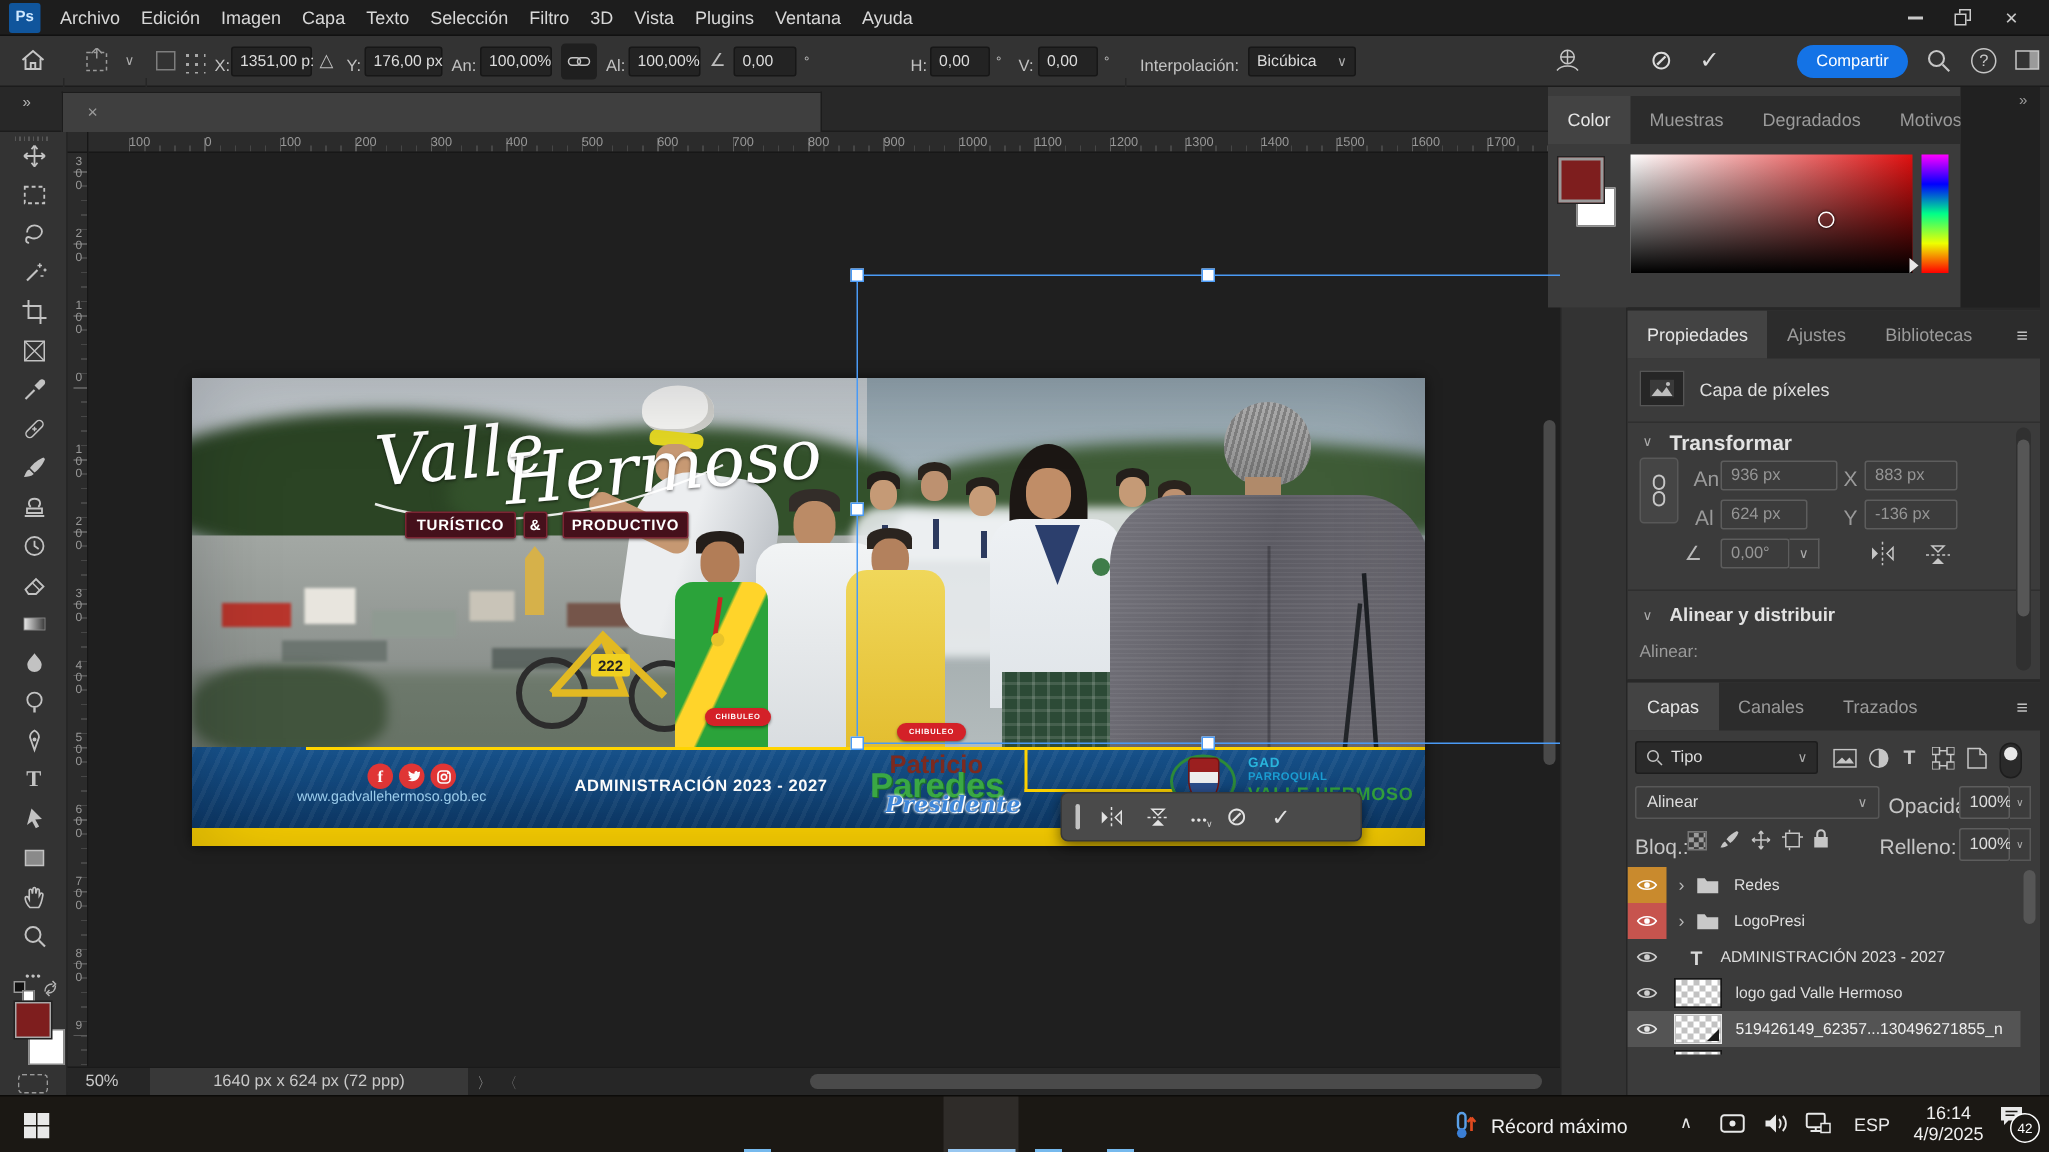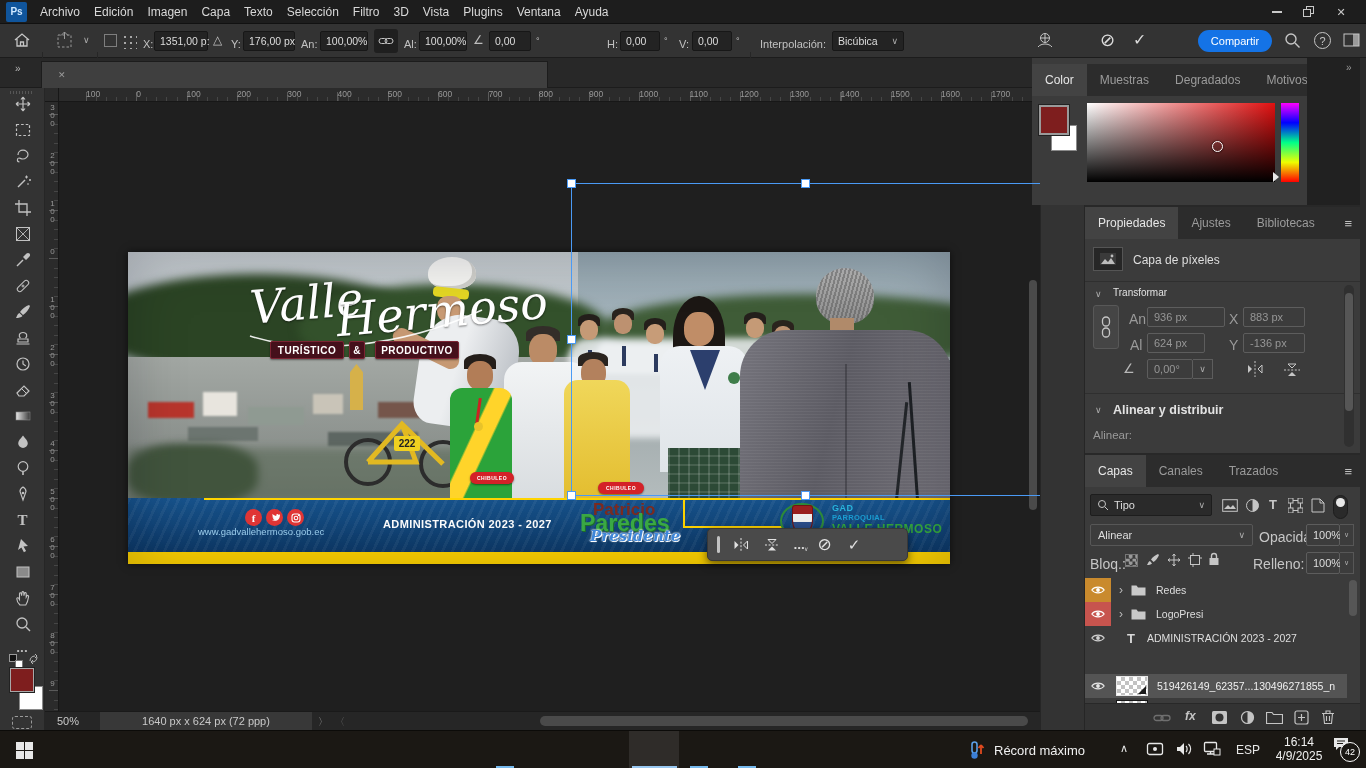--- a/index.html
+++ b/index.html
@@ -529,21 +529,21 @@
     <div class="a" data-name="layer-type-thumbnail" style="left:8px;top:40px;width:30px;height:24px;background:#262626;border:1px solid #555;display:flex;align-items:center;justify-content:center;">
       <svg data-name="pixel-layer-icon" width="16" height="12" viewBox="0 0 16 12">
           <rect x="0" y="0" width="16" height="12" fill="#3a3a3a"></rect>
           <path d="M1 11l4-5 3 3 3-4 4 6z" fill="#bdbdbd"></path>
           <circle cx="12" cy="3" r="1.4" fill="#bdbdbd"></circle>
         </svg>
     </div>
     <span class="a" data-name="layer-type-label" style="left:48px;top:46px;font-size:12px;color:#dedede;">Capa de píxeles</span>
     <div class="a" style="left:0;top:74px;width:275px;height:1px;background:#2f2f2f;"></div>
     <span class="a chev" data-name="section-chevron-icon" style="left:10px;top:82px;">∨</span>
-    <span class="a" data-name="transform-section-title" style="left:28px;top:80px;font-size:10px;font-weight:400;color:#e2e2e2;">Transformar</span>
+    <span class="a" data-name="transform-section-title" style="left:28px;top:80px;font-size:14px;font-weight:700;color:#e2e2e2;">Transformar</span>
     <div class="a" data-name="link-wh-button" style="left:8px;top:98px;width:26px;height:44px;background:#454545;border:1px solid #585858;border-radius:3px;display:flex;align-items:center;justify-content:center;">
       <svg data-name="chain-link-icon" width="12" height="24" viewBox="0 0 12 24">
           <rect x="2.5" y="2" width="7" height="9" rx="3.5" fill="none" stroke="#c6c6c6" stroke-width="1.3"></rect>
           <rect x="2.5" y="13" width="7" height="9" rx="3.5" fill="none" stroke="#c6c6c6" stroke-width="1.3"></rect>
         </svg>
     </div>
     <span class="plbl" style="left:44px;top:104px;" data-name="prop-width-label">An</span>
     <div class="pfld" data-name="prop-width-field" style="left:62px;top:100px;width:78px;">936 px</div>
     <span class="plbl" style="left:144px;top:104px;" data-name="prop-x-label">X</span>
     <div class="pfld" data-name="prop-x-field" style="left:158px;top:100px;width:62px;">883 px</div>
@@ -681,63 +681,48 @@
     <div class="lrow" data-name="layer-row-administracion" style="top:171px;">
       <div class="lbadge" data-name="visibility-toggle">
           <svg class="eye-ic" data-name="eye-icon" width="14" height="10" viewBox="0 0 14 10">
             <path d="M.8 5C3.4 1.2 10.6 1.2 13.2 5 10.6 8.8 3.4 8.8.8 5z" fill="none" stroke="#cfcfcf" stroke-width="1.1"></path>
             <circle cx="7" cy="5" r="1.9" fill="#cfcfcf"></circle>
           </svg>
         </div>
       <span data-name="text-layer-icon" style="margin-left:16px;font-size:13px;font-weight:bold;color:#d8d8d8;">T</span>
       <span style="margin-left:12px;" data-name="layer-name">ADMINISTRACIÓN 2023 - 2027</span>
     </div>
+    <div class="lrow" data-name="layer-row-logo-gad" style="top:195px;">
+      <div class="lbadge" data-name="visibility-toggle">
+          <svg class="eye-ic" data-name="eye-icon" width="14" height="10" viewBox="0 0 14 10">
+            <path d="M.8 5C3.4 1.2 10.6 1.2 13.2 5 10.6 8.8 3.4 8.8.8 5z" fill="none" stroke="#cfcfcf" stroke-width="1.1"></path>
+            <circle cx="7" cy="5" r="1.9" fill="#cfcfcf"></circle>
+          </svg>
+        </div>
+      <div class="checker" data-name="layer-thumbnail" style="margin-left:5px;width:32px;height:20px;border:1px solid #161616;"></div>
+      <span style="margin-left:9px;" data-name="layer-name">logo gad Valle Hermoso</span>
+    </div>
     <div class="lrow" data-name="layer-row-selected" style="top:219px;background:#545454;">
       <div class="lbadge" data-name="visibility-toggle">
           <svg class="eye-ic" data-name="eye-icon" width="14" height="10" viewBox="0 0 14 10">
             <path d="M.8 5C3.4 1.2 10.6 1.2 13.2 5 10.6 8.8 3.4 8.8.8 5z" fill="none" stroke="#e6e6e6" stroke-width="1.1"></path>
             <circle cx="7" cy="5" r="1.9" fill="#e6e6e6"></circle>
           </svg>
         </div>
       <div class="checker" data-name="layer-thumbnail" style="margin-left:5px;width:32px;height:20px;border:1px solid #e8e8e8;position:relative;">
         <div style="position:absolute;right:1px;bottom:1px;width:8px;height:8px;background:#1b1b1b;clip-path:polygon(100% 0,100% 100%,0 100%);"></div>
       </div>
       <span style="margin-left:9px;color:#f0f0f0;" data-name="layer-name">519426149_62357...130496271855_n</span>
     </div>
     <div class="a" data-name="layer-row-partial" style="left:0;top:243px;width:262px;height:5px;overflow:hidden;">
       <div class="lbadge" style="position:absolute;left:0;top:0;"></div>
       <div class="checker" style="position:absolute;left:31px;top:2px;width:32px;height:10px;border:1px solid #161616;"></div>
     </div>
     <div class="a" data-name="layers-scrollbar" style="left:264px;top:125px;width:8px;height:36px;background:#565656;border-radius:4px;"></div>
 
-    <div class="a" data-name="layers-bottom-bar" style="left:0;top:248px;width:275px;height:27px;background:#333;border-top:1px solid #282828;">
-      <svg class="a" data-name="link-layers-icon" style="left:68px;top:9px;" width="18" height="10" viewBox="0 0 18 10">
-          <rect x="1" y="2.5" width="9" height="5" rx="2.5" fill="none" stroke="#6f6f6f" stroke-width="1.3"></rect>
-          <rect x="8" y="2.5" width="9" height="5" rx="2.5" fill="none" stroke="#6f6f6f" stroke-width="1.3"></rect>
-        </svg>
-      <span class="a" data-name="layer-styles-icon" style="left:100px;top:5px;font-size:12px;font-style:italic;font-weight:bold;color:#c4c4c4;">fx</span>
-      <svg class="a" data-name="add-mask-icon" style="left:126px;top:6px;" width="17" height="15" viewBox="0 0 17 15">
-          <rect x="1" y="1" width="15" height="13" rx="1.5" fill="#c4c4c4"></rect>
-          <circle cx="8.5" cy="7.5" r="4" fill="#333"></circle>
-        </svg>
-      <svg class="a" data-name="new-adjustment-layer-icon" style="left:155px;top:6px;" width="15" height="15" viewBox="0 0 15 15">
-          <circle cx="7.5" cy="7.5" r="6" fill="none" stroke="#c4c4c4" stroke-width="1.2"></circle>
-          <path d="M7.5 1.5a6 6 0 010 12z" fill="#c4c4c4"></path>
-        </svg>
-      <svg class="a" data-name="new-group-icon" style="left:181px;top:7px;" width="17" height="13" viewBox="0 0 17 13">
-          <path d="M.5 1.5h5.5l1.5 2h9v9H.5z" fill="none" stroke="#c4c4c4" stroke-width="1.2"></path>
-        </svg>
-      <svg class="a" data-name="new-layer-icon" style="left:209px;top:6px;" width="15" height="15" viewBox="0 0 15 15">
-          <rect x="1" y="1" width="13" height="13" rx="2" fill="none" stroke="#c4c4c4" stroke-width="1.2"></rect>
-          <path d="M7.5 4v7M4 7.5h7" stroke="#c4c4c4" stroke-width="1.2"></path>
-        </svg>
-      <svg class="a" data-name="delete-layer-icon" style="left:236px;top:5px;" width="14" height="16" viewBox="0 0 14 16">
-          <path d="M2.5 4.5h9l-1 10h-7zM1 4.5h12M5 4V2h4v2M5.5 7v5M8.5 7v5" fill="none" stroke="#c4c4c4" stroke-width="1.1"></path>
-        </svg>
-    </div>
   </div>
   <div class="a" data-name="right-edge-strip" style="left:1360px;top:58px;width:6px;height:672px;background:#2b2b2b;"></div>
   <span class="a" data-name="panels-expand-icon" style="left:1346px;top:62px;font-size:10px;color:#999;z-index:3;">»</span>
 
   <div class="a" data-name="taskbar" style="left:0;top:730px;width:1366px;height:38px;background:#1b1814;border-top:1px solid #0c0b09;">
     <div class="a" data-name="start-button" style="left:0;top:0;width:48px;height:38px;display:flex;align-items:center;justify-content:center;">
       <svg data-name="windows-logo-icon" width="17" height="17" viewBox="0 0 17 17">
           <rect x="0" y="0" width="8" height="8" fill="#e8e8e8"></rect>
           <rect x="9" y="0" width="8" height="8" fill="#e8e8e8"></rect>
           <rect x="0" y="9" width="8" height="8" fill="#e8e8e8"></rect>

